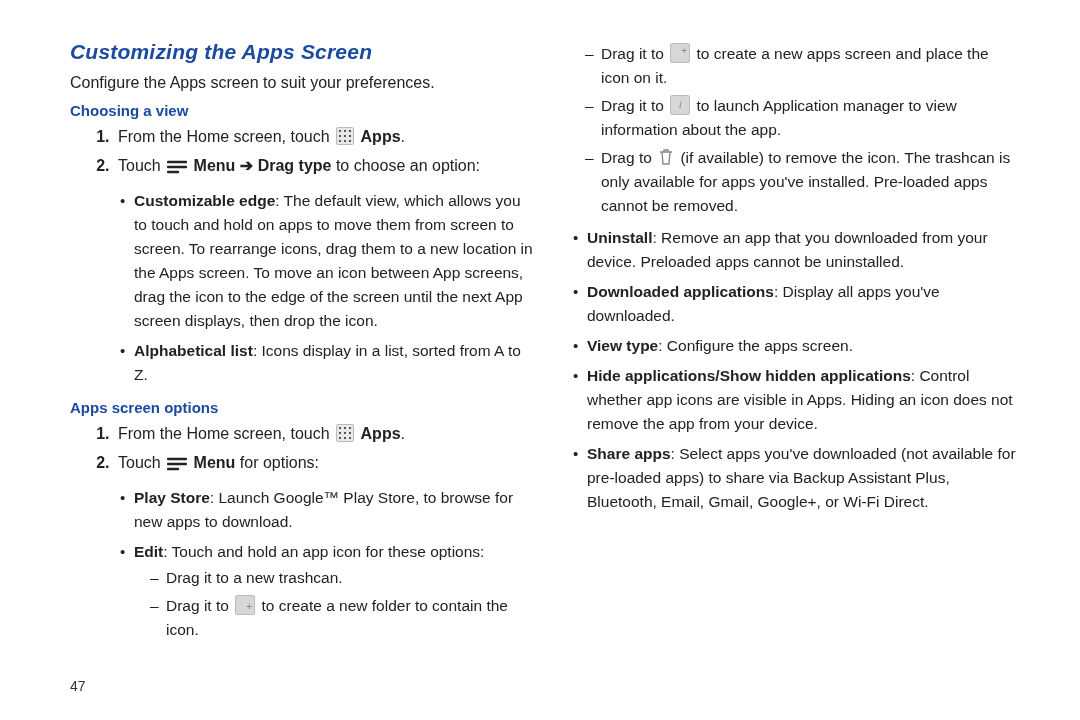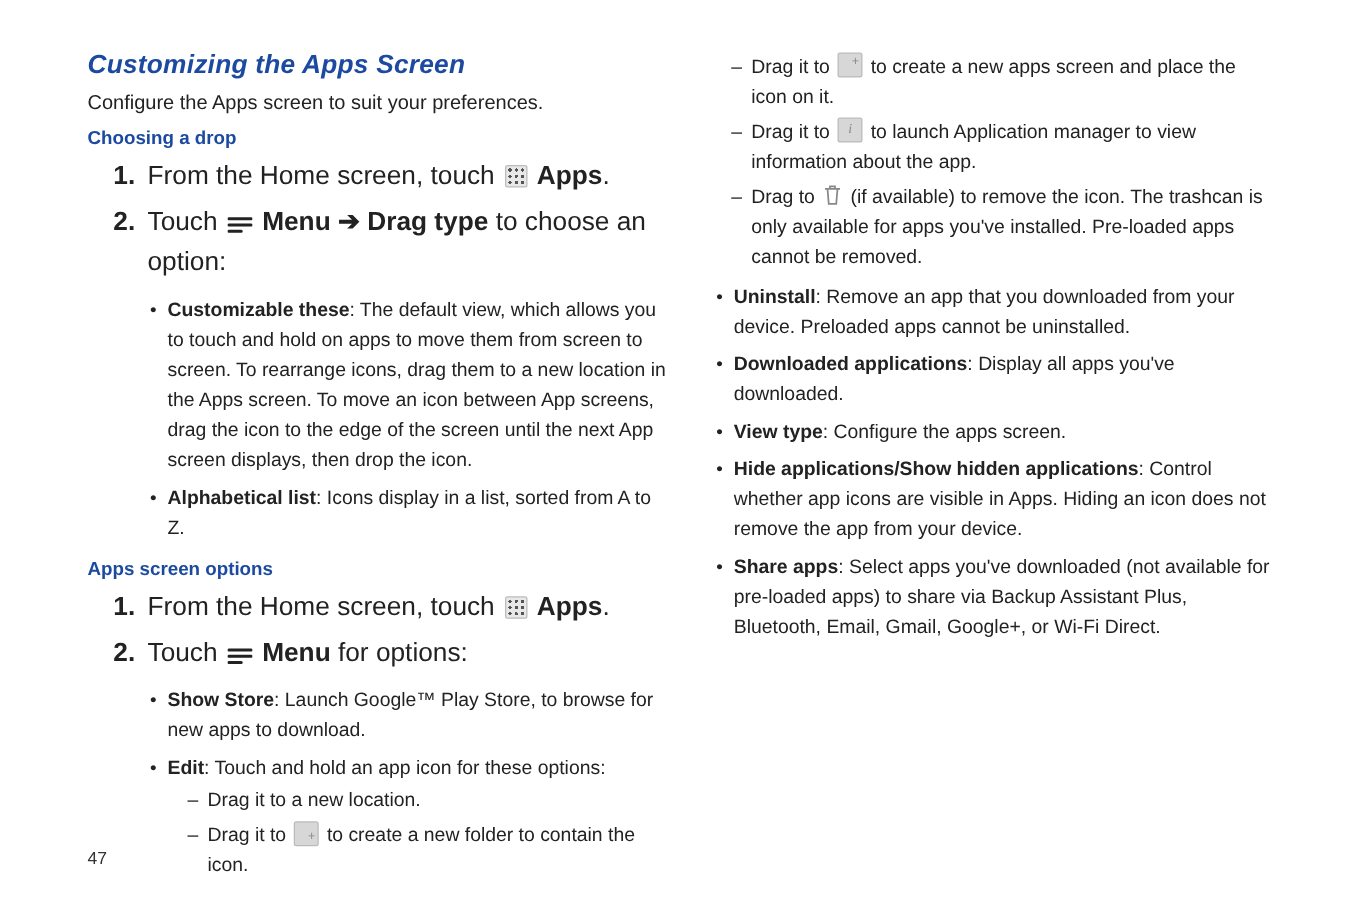--- a/index.html
+++ b/index.html
@@ -43,21 +43,21 @@
   h3.subhead {
     font-weight: 700;
     color: #1b4aa0;
     font-size: 15px;
     margin: 2px 0 6px 0;
   }
   ol.steps {
     list-style: decimal;
     margin: 0 0 4px 0;
     padding-left: 44px;
-    font-size: 21px;
+    font-size: 16px;
   }
   ol.steps > li {
     margin-bottom: 4px;
     line-height: 1.55;
     padding-left: 4px;
   }
   ol.steps > li::marker {
     font-weight: 700;
   }
   ul.bullets {
@@ -168,42 +168,42 @@
 </style>
 </head>
 <body>
 
 <div class="page">
 
   <div class="col">
     <h2 class="section-title">Customizing the Apps Screen</h2>
     <p class="intro">Configure the Apps screen to suit your preferences.</p>
 
-    <h3 class="subhead">Choosing a drop</h3>
+    <h3 class="subhead">Choosing a view</h3>
 
     <ol class="steps">
       <li>
         <span>From the Home screen, touch </span>
         <span class="ico ico-apps"></span>
         <span class="b"> Apps</span><span>.</span>
       </li>
       <li>
         <span>Touch </span>
         <span class="ico ico-menu">
           <svg viewBox="0 0 20 14">
               <path d="M1 2h18M1 7h18M1 12h10" stroke="#222" stroke-width="2.4" fill="none" stroke-linecap="round"></path>
             </svg>
         </span>
         <span class="b"> Menu ➔ Drag type</span><span> to choose an option:</span>
       </li>
     </ol>
 
     <ul class="bullets">
       <li>
-        <span class="b">Customizable these</span><span>: The default view, which allows you to touch and hold on apps to move them from screen to screen. To rearrange icons, drag them to a new location in the Apps screen. To move an icon between App screens, drag the icon to the edge of the screen until the next App screen displays, then drop the icon.</span>
+        <span class="b">Customizable edge</span><span>: The default view, which allows you to touch and hold on apps to move them from screen to screen. To rearrange icons, drag them to a new location in the Apps screen. To move an icon between App screens, drag the icon to the edge of the screen until the next App screen displays, then drop the icon.</span>
       </li>
       <li>
         <span class="b">Alphabetical list</span><span>: Icons display in a list, sorted from A to Z.</span>
       </li>
     </ul>
 
     <h3 class="subhead">Apps screen options</h3>
 
     <ol class="steps">
       <li>
@@ -217,26 +217,26 @@
           <svg viewBox="0 0 20 14">
               <path d="M1 2h18M1 7h18M1 12h10" stroke="#222" stroke-width="2.4" fill="none" stroke-linecap="round"></path>
             </svg>
         </span>
         <span class="b"> Menu</span><span> for options:</span>
       </li>
     </ol>
 
     <ul class="bullets">
       <li>
-        <span class="b">Show Store</span><span>: Launch Google™ Play Store, to browse for new apps to download.</span>
+        <span class="b">Play Store</span><span>: Launch Google™ Play Store, to browse for new apps to download.</span>
       </li>
       <li>
         <span class="b">Edit</span><span>: Touch and hold an app icon for these options:</span>
         <ul class="dashes">
-          <li>Drag it to a new location.</li>
+          <li>Drag it to a new trashcan.</li>
           <li>
             <span>Drag it to </span>
             <span class="ico ico-box ico-folder-plus"></span>
             <span> to create a new folder to contain the icon.</span>
           </li>
         </ul>
       </li>
     </ul>
   </div>
 

